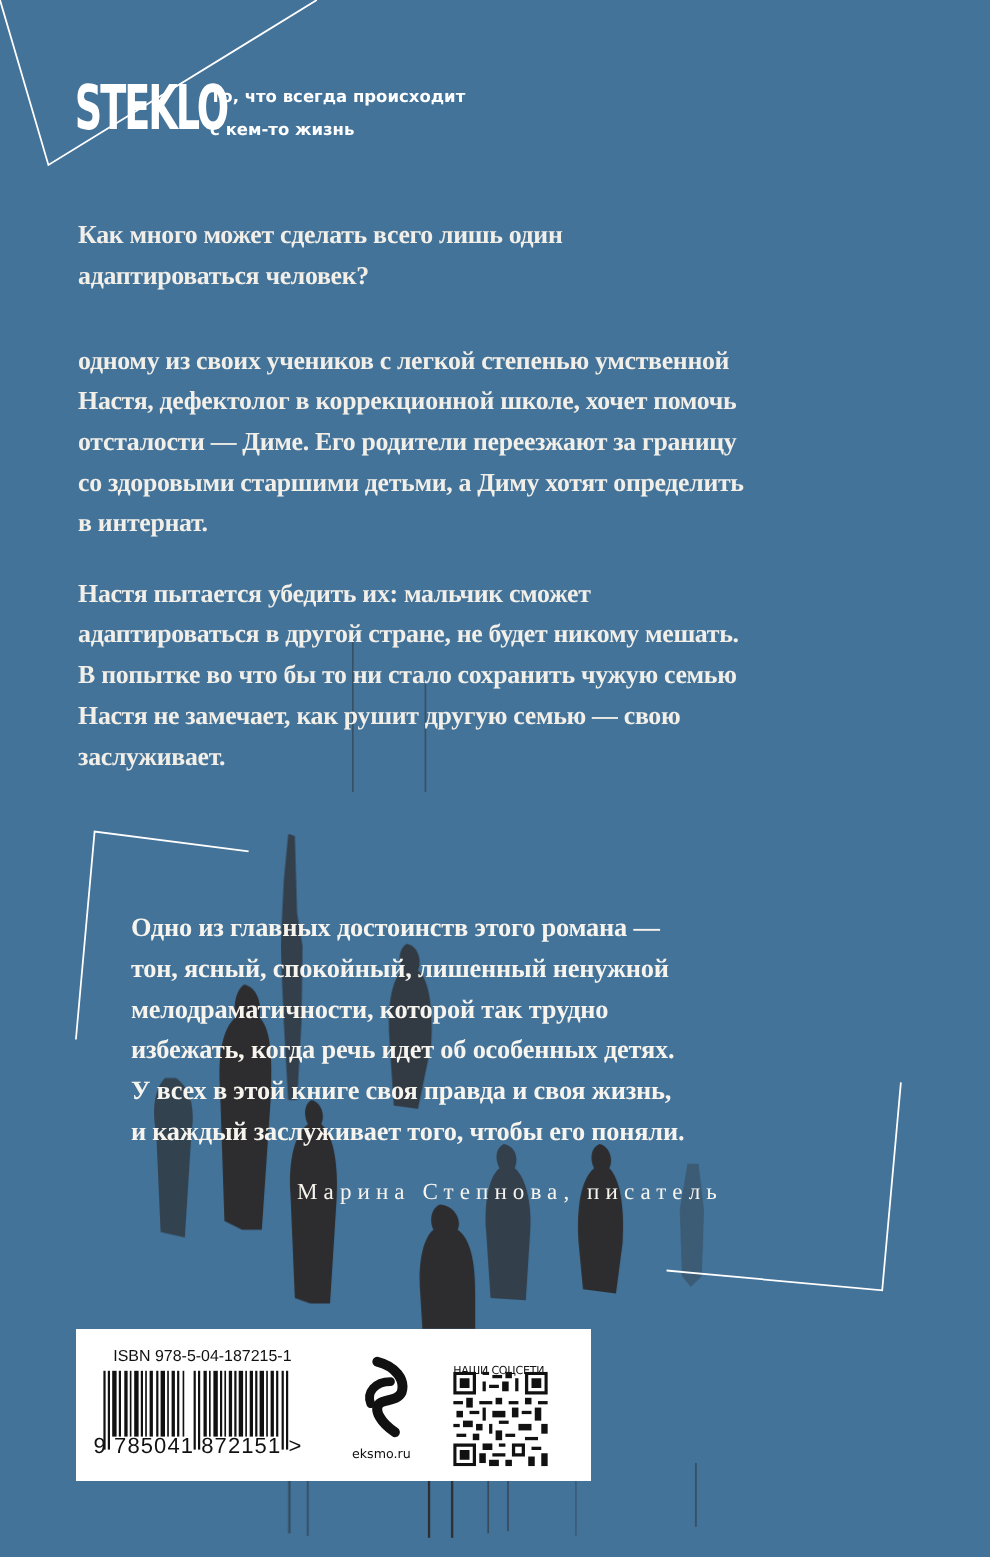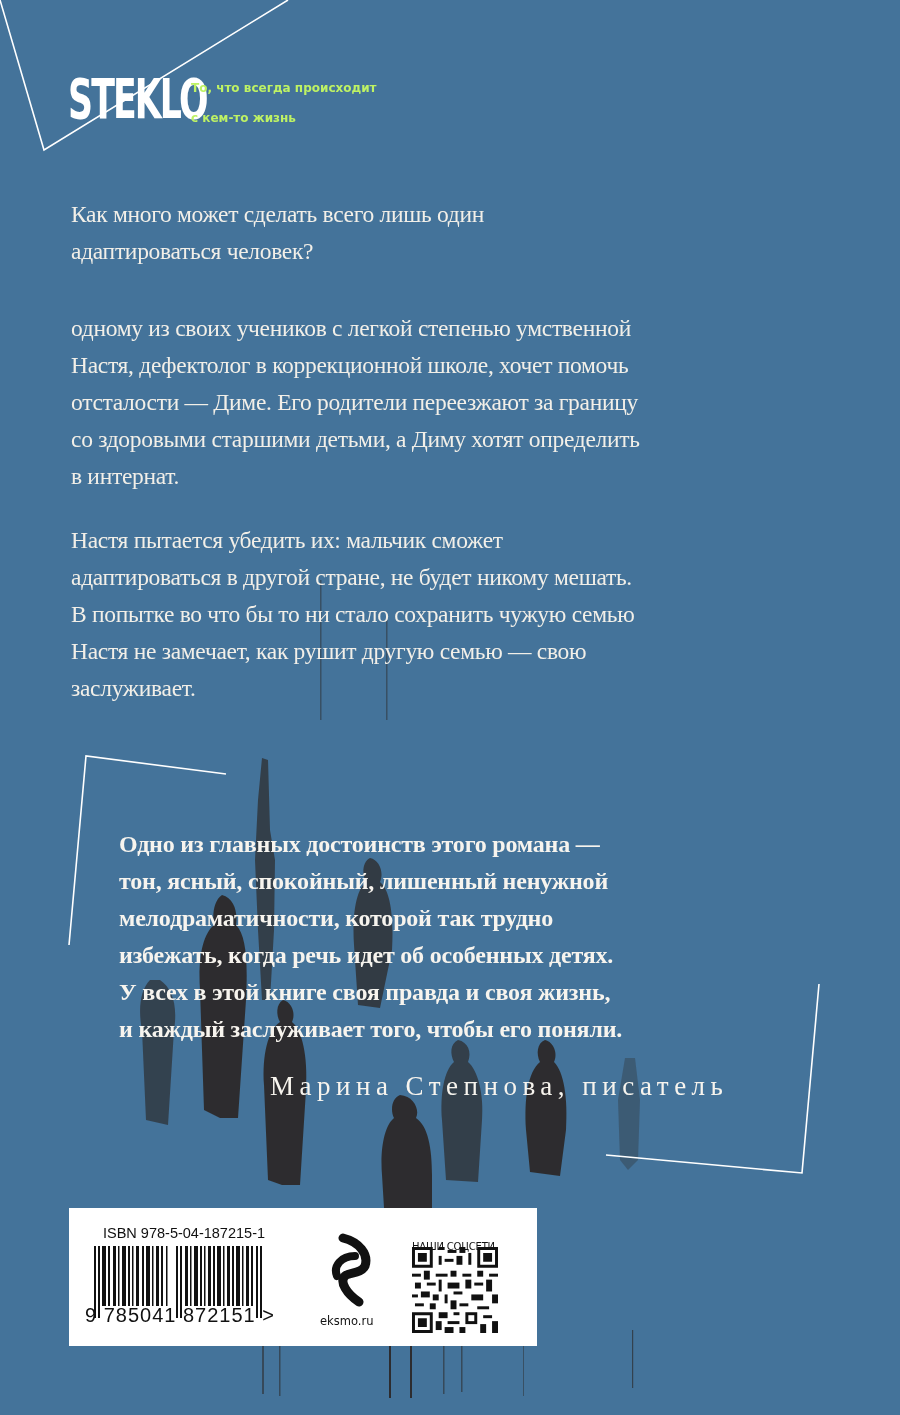--- a/index.html
+++ b/index.html
@@ -14,41 +14,41 @@
     .logo {
       position: absolute; left: 68px; top: 62px; width: 104px; height: 74px;
       font-family: "DejaVu Sans", sans-serif; font-weight: bold;
       font-size: 56px; line-height: 74px; letter-spacing: -3px;
       color: #ffffff; transform: scaleX(0.62); transform-origin: left center;
       white-space: nowrap;
     }
     .tagline {
       position: absolute; left: 191px; top: 73px;
       font-family: "DejaVu Sans", sans-serif; font-weight: bold;
-      font-size: 12px; line-height: 30px; color: #bef264;
+      font-size: 15px; line-height: 30px; color: #ffffff;
     }
     .tagline div { white-space: nowrap; }
     .para {
       position: absolute; left: 71px;
       font-size: 23.5px; line-height: 37px; color: #f2efe8;
       letter-spacing: -0.3px;
     }
-    .para div { white-space: nowrap; }
+    .para div { white-space: nowrap; font-weight: bold; }
     #p1 { top: 196px; }
     #p2 { top: 310px; }
     #p3 { top: 522px; }
     .quote {
       position: absolute; left: 119px; top: 826px;
       font-size: 24px; line-height: 37px; font-weight: bold; color: #f7f4ee;
       letter-spacing: -0.2px;
     }
     .quote div { white-space: nowrap; }
     .attribution {
       position: absolute; left: 270px; top: 1071px;
-      font-size: 27px; letter-spacing: 5.5px; color: #f7f4ee;
+      font-size: 21px; letter-spacing: 5.5px; color: #f7f4ee;
       white-space: nowrap;
     }
     .label {
       position: absolute; left: 69px; top: 1208px; width: 468px; height: 138px;
       background: #ffffff;
     }
     .isbn-text {
       position: absolute; left: 34px; top: 17px;
       font-family: "Liberation Sans", sans-serif; font-size: 14.5px; color: #111;
       white-space: nowrap;

